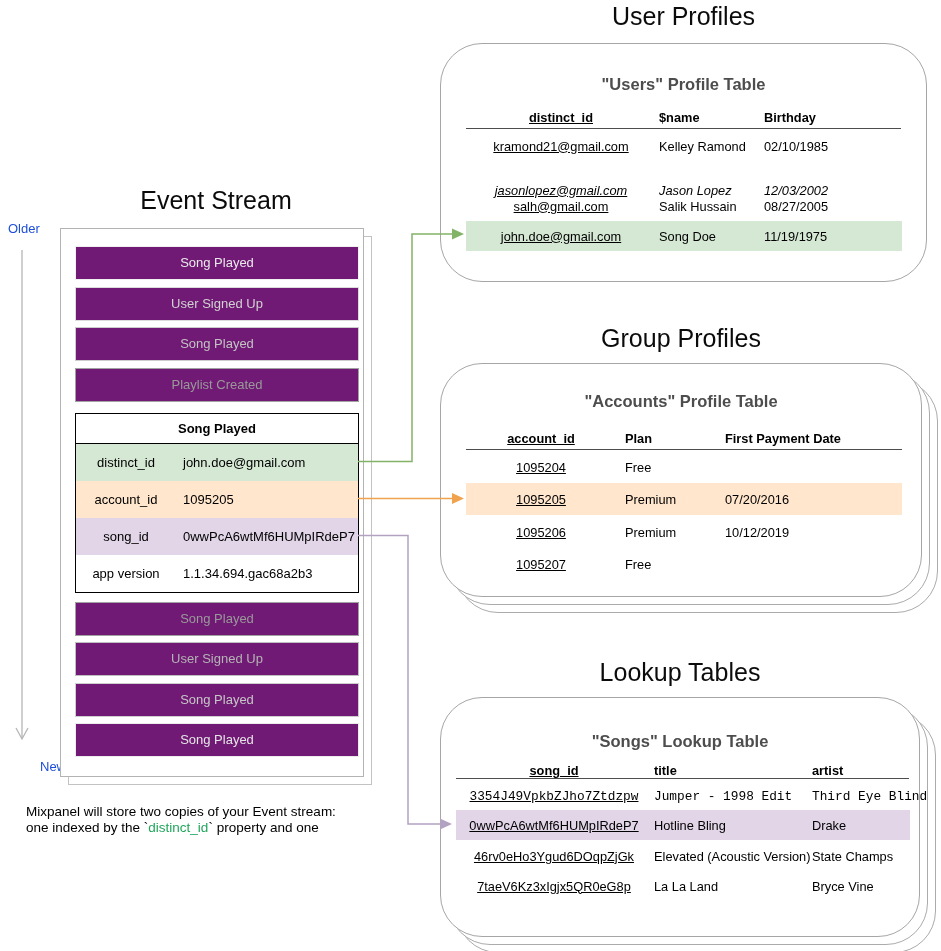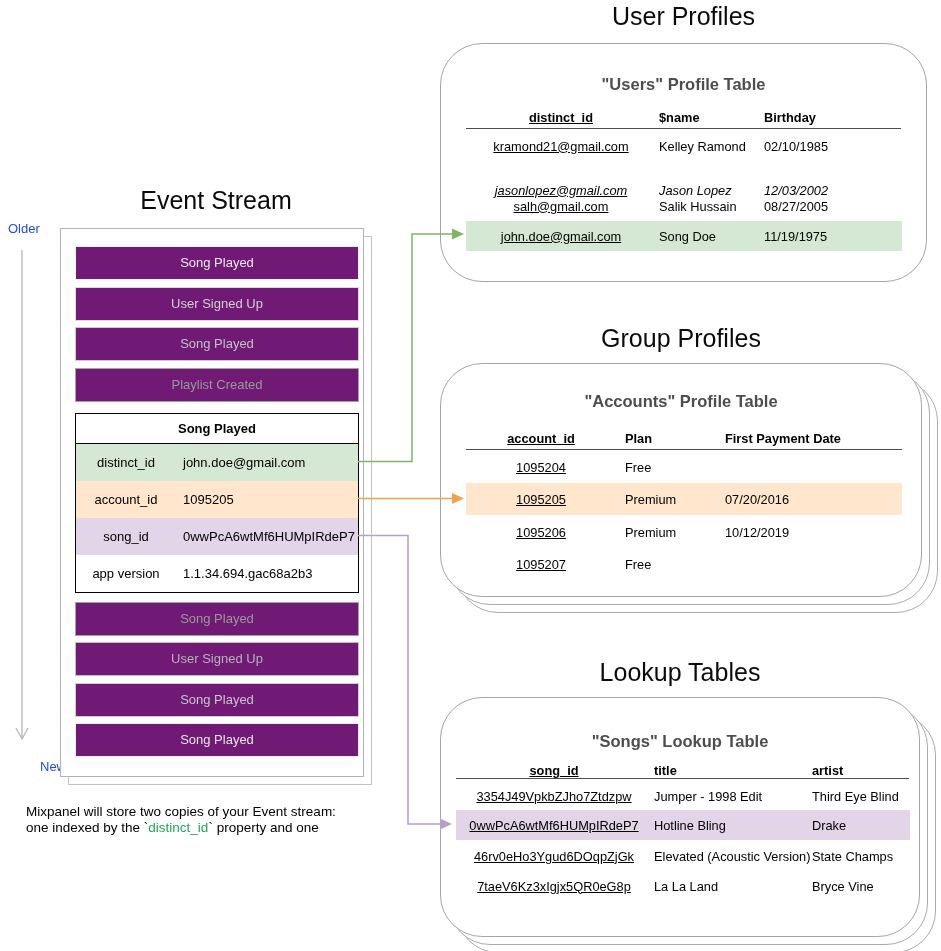--- a/index.html
+++ b/index.html
@@ -211,21 +211,21 @@
     <div class="card-layer l2"></div>
     <div class="card-layer l1"></div>
     <div class="card-main">
       <div class="card-title" style="top:34px;">"Songs" Lookup Table</div>
       <div class="trow songs-grid thead" style="top:57px;">
         <span class="c-center u">song_id</span>
         <span class="c-left">title</span>
         <span class="c-left">artist</span>
       </div>
       <div class="rule" style="left:15px;top:80px;width:453px;"></div>
-      <div class="trow songs-grid" style="top:83px;">
+      <div class="trow songs-grid" style="top:83px;font-family:Liberation Mono, monospace;">
         <span class="c-center u">3354J49VpkbZJho7Ztdzpw</span>
         <span class="c-left">Jumper - 1998 Edit</span>
         <span class="c-left">Third Eye Blind</span>
       </div>
       <div class="trow songs-grid hl-purple" style="top:112px;">
         <span class="c-center u">0wwPcA6wtMf6HUMpIRdeP7</span>
         <span class="c-left">Hotline Bling</span>
         <span class="c-left">Drake</span>
       </div>
       <div class="trow songs-grid" style="top:143px;">

